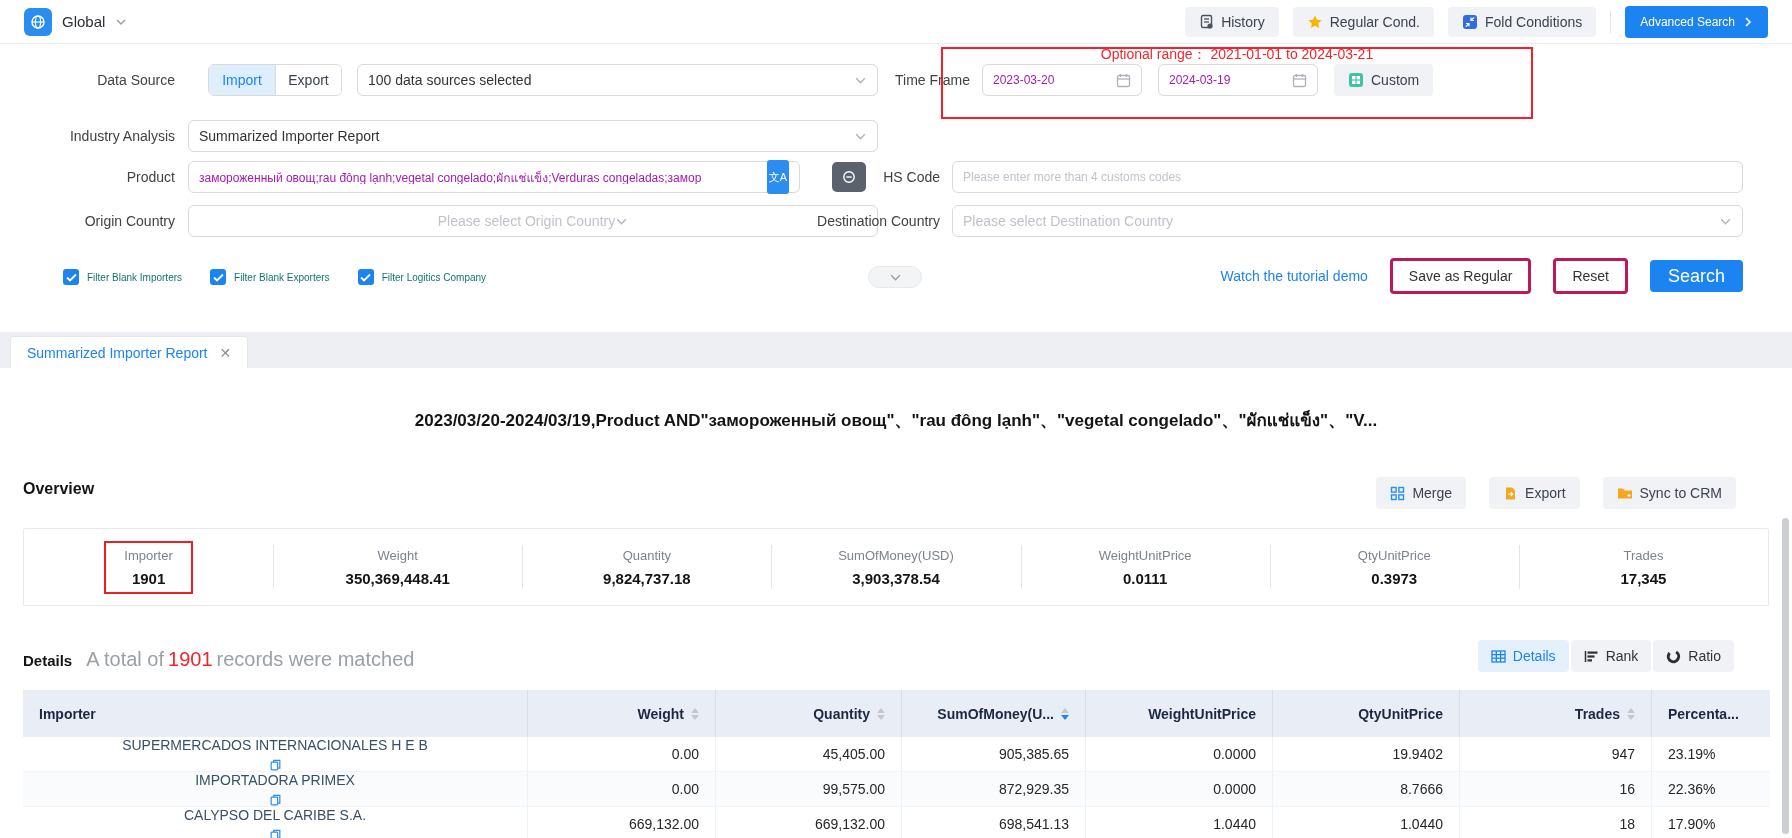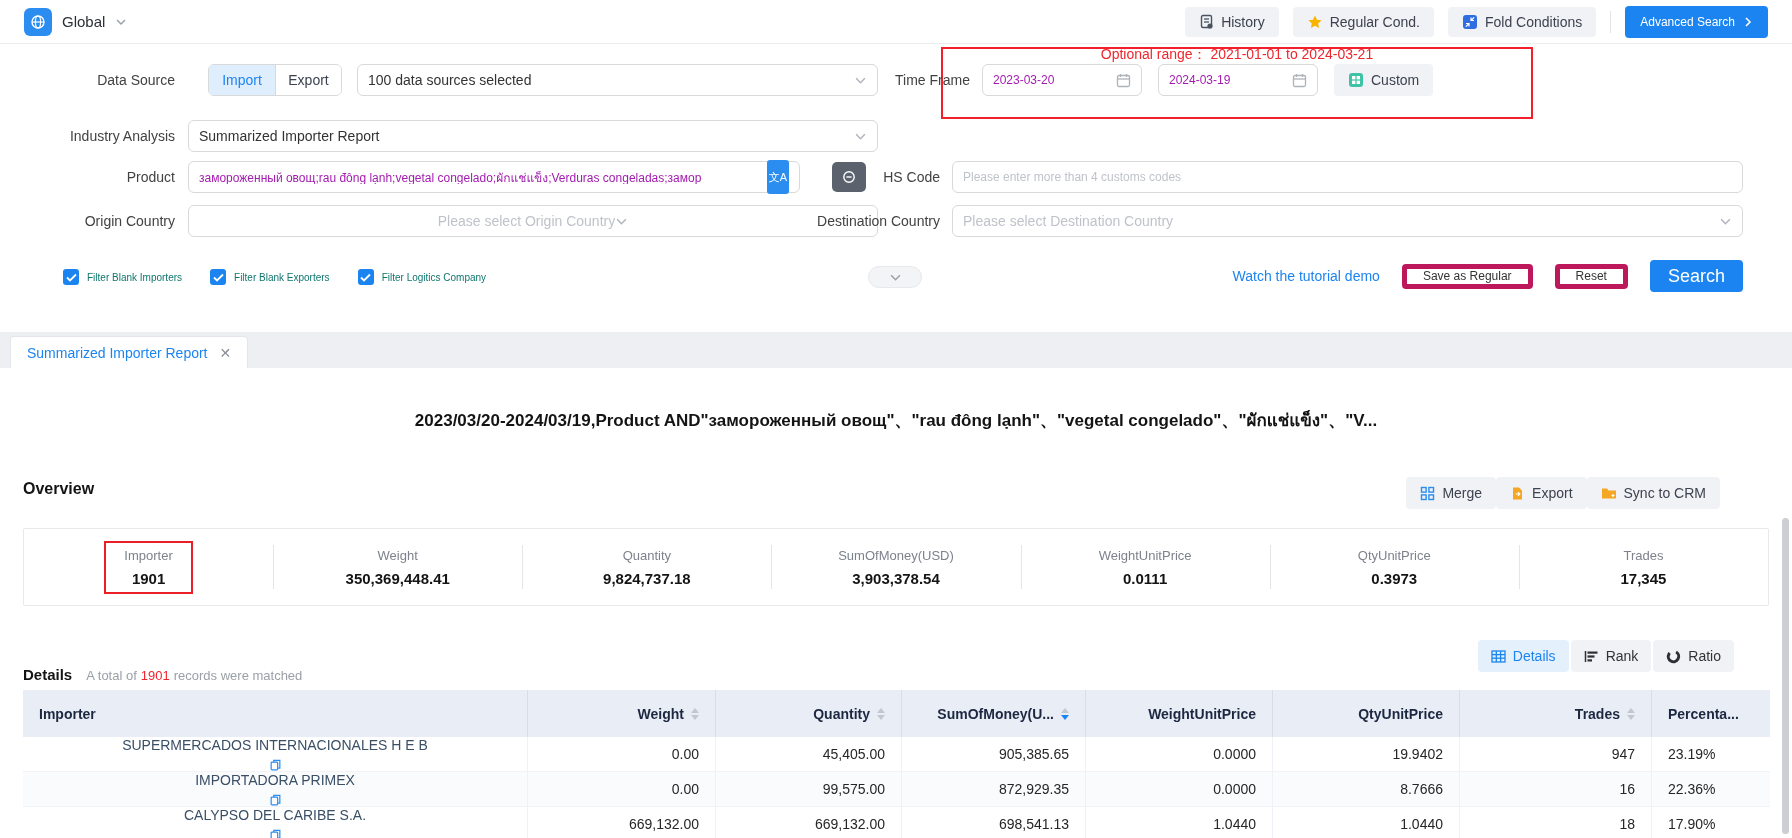--- a/index.html
+++ b/index.html
@@ -40,48 +40,48 @@
   .trans-badge { width:22px; height:34px; border-radius:3px; background:#2b8df0; color:#fff; font-size:11px;
                  display:flex; align-items:center; justify-content:center; flex:0 0 auto; cursor:pointer; }
   .cb-group { position:absolute; left:63px; top:216px; height:34px; display:flex; align-items:center; gap:28px; }
   .cb-item { display:flex; align-items:center; gap:8px; cursor:pointer; }
   .cb-box { width:16px; height:16px; border-radius:3px; background:#1c84f0; display:flex; align-items:center; justify-content:center; }
   .cb-label { font-size:10px; color:#0f766e; }
   .collapse-pill { position:absolute; left:868px; top:222px; width:54px; height:22px; border-radius:11px; background:#f3f4f6;
                    border:1px solid #e7e9ec; display:flex; align-items:center; justify-content:center; cursor:pointer; }
   .form-actions { position:absolute; right:49px; top:216px; height:32px; display:flex; align-items:center; gap:22px; }
   .link { font-size:14px; color:#1c84f0; cursor:pointer; text-decoration:none; }
-  .w-btn { height:25px; background:#fff; border:5px solid #be185d; border-radius:4px; padding:0 16px; font-size:12px;
+  .w-btn { height:36px; background:#fff; border:3px solid #be185d; border-radius:4px; padding:0 16px; font-size:14px;
            color:#333; cursor:pointer; font-family:inherit; }
   .search-btn { height:32px; background:#1c84f0; border:none; border-radius:4px; padding:0 18px; font-size:18px;
                 color:#fff; cursor:pointer; font-family:inherit; }
 
   
   .tabstrip { position:absolute; left:0; top:332px; width:1792px; height:36px; background:#edeff3; }
   .tab { position:absolute; left:10px; top:4px; height:32px; background:#fff; border:1px solid #e3e6eb; border-bottom:none;
          border-radius:4px 4px 0 0; display:flex; align-items:center; gap:12px; padding:0 16px; cursor:pointer; }
   .tab-label { font-size:14px; color:#1c84f0; }
   .tab-close { color:#8a8f98; font-size:14px; line-height:1; cursor:pointer; }
 
   
   .content { position:absolute; left:0; top:368px; width:1792px; height:470px; background:#fff; }
   .report-title { position:absolute; left:0; top:38px; width:100%; text-align:center; font-size:17px; font-weight:700; color:#141414; }
   .sec-head { position:absolute; left:23px; top:112px; font-size:16px; font-weight:700; color:#141414; }
-  .ov-toolbar { position:absolute; right:72px; top:109px; display:flex; }
+  .ov-toolbar { position:absolute; right:56px; top:109px; display:flex; gap:23px; }
   .stats-card { position:absolute; left:23px; top:160px; width:1746px; height:78px; border:1px solid #e9e9e9; border-radius:2px;
                 display:flex; align-items:center; }
   .stat { flex:1; display:flex; justify-content:center; position:relative; height:100%; align-items:center; }
   .stat + .stat::before { content:''; position:absolute; left:0; top:16px; bottom:16px; width:1px; background:#e5e5e5; }
   .stat-inner { text-align:center; padding:5px 18px; border:2px solid transparent; }
   .stat-inner.hl { border-color:#ea1f26; }
   .stat-label { font-size:13px; color:#7d828c; margin-bottom:7px; }
   .stat-value { font-size:15px; font-weight:700; color:#141414; }
   .details-head { position:absolute; left:23px; top:280px; display:flex; align-items:baseline; gap:14px; }
   .details-title { font-size:15px; font-weight:700; color:#141414; }
-  .details-summary { font-size:13px; color:#9aa0a6;margin-top:20px; }
+  .details-summary { font-size:20px; color:#9aa0a6; }
   .details-summary .count { color:#f0262d; padding:0 4px; }
   .view-toggle { position:absolute; right:58px; top:272px; display:flex; gap:2px; }
   .v-btn { height:32px; border:none; border-radius:4px; background:#f1f2f5; color:#333; font-size:14px; padding:0 13px;
            display:flex; align-items:center; gap:7px; cursor:pointer; font-family:inherit; }
   .v-btn.active { background:#e5f0fd; color:#1c84f0; }
 
   
   .tbl { position:absolute; left:23px; top:322px; width:1747px; overflow:hidden; }
   .tbl-row { display:grid; grid-template-columns:505px 188px 186px 184px 187px 187px 192px 1fr; }
   .th { background:#e9edf6; height:47px; display:flex; align-items:center; font-size:14px; font-weight:700; color:#1c2740;

